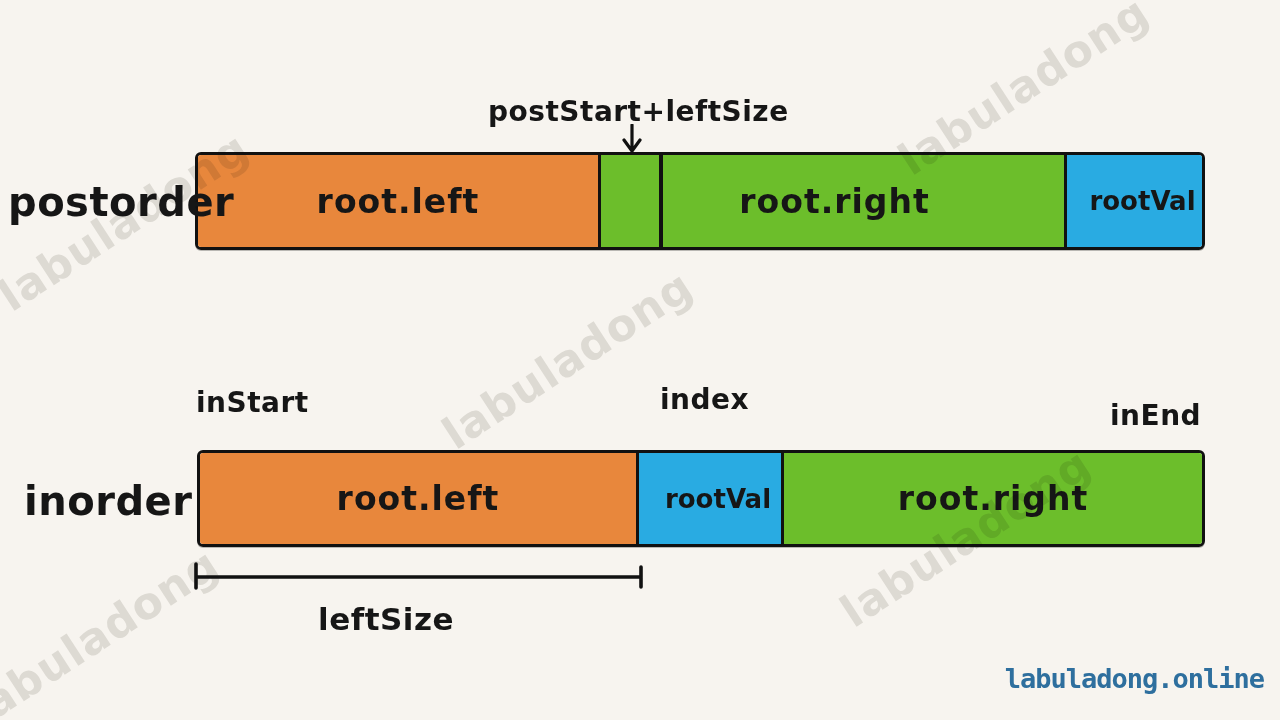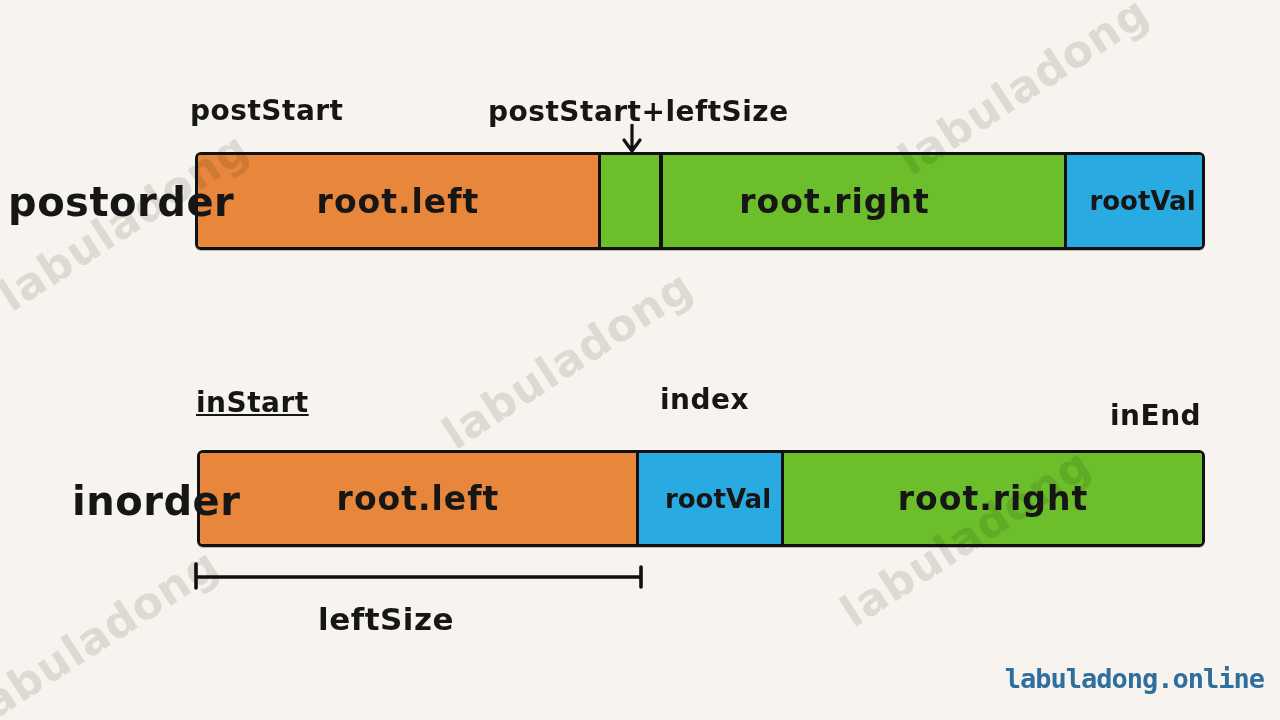--- a/index.html
+++ b/index.html
@@ -31,32 +31,32 @@
   .wm5 { left:822px;  top:512px; }
 
   
   .row-label {
     position:absolute; z-index:4;
     font-size:40px; font-weight:700; color:var(--text,#161616);
     letter-spacing:0.5px;
     text-align:right;
   }
   .postorder-label { left:8px;  top:179px; }
-  .inorder-label  { left:24px; top:478px;margin-left:48px; }
+  .inorder-label  { left:24px; top:478px; }
 
   
   .ptr {
     position:absolute; z-index:4;
     font-size:28px; font-weight:700; color:var(--text,#161616);
     letter-spacing:0.5px; white-space:nowrap;
   }
   .post-start { left:190px;  top:94px; }
   .post-mid   { left:488px;  top:95px; width:272px; text-align:center; }
   .post-end   { left:1083px; top:92px; }
-  .in-start   { left:196px;  top:386px;text-decoration:underline; }
+  .in-start   { left:196px;  top:386px; }
   .index-lbl  { left:660px;  top:383px; }
   .in-end     { left:1110px; top:399px; }
 
   .down-arrow { position:absolute; left:619px; top:124px; z-index:4; }
 
   
   .bar {
     position:absolute; z-index:2;
     display:flex;
     border:3px solid var(--outline,#111);
@@ -113,21 +113,20 @@
 <div class="canvas">
 
   <div class="wm wm1">labuladong</div>
   <div class="wm wm2">labuladong</div>
   <div class="wm wm3">labuladong</div>
   <div class="wm wm4">labuladong</div>
   <div class="wm wm5">labuladong</div>
 
   <div class="row-label postorder-label">postorder</div>
 
-  <div class="ptr post-start">postStart</div>
   <div class="ptr post-mid">postStart+leftSize</div>
   <svg class="down-arrow" width="26" height="30" viewBox="0 0 26 30">
     <path d="M13 1 L13 26 M13 27 L5 16 M13 27 L21 16" stroke="#111" stroke-width="3.2" fill="none" stroke-linecap="round"></path>
   </svg>
 
   <div class="bar top-bar">
     <div class="seg orange t-orange">root.left</div>
     <div class="seg green t-gap bl divider-r"></div>
     <div class="seg green t-green">
       <span class="pad">root.right</span>

